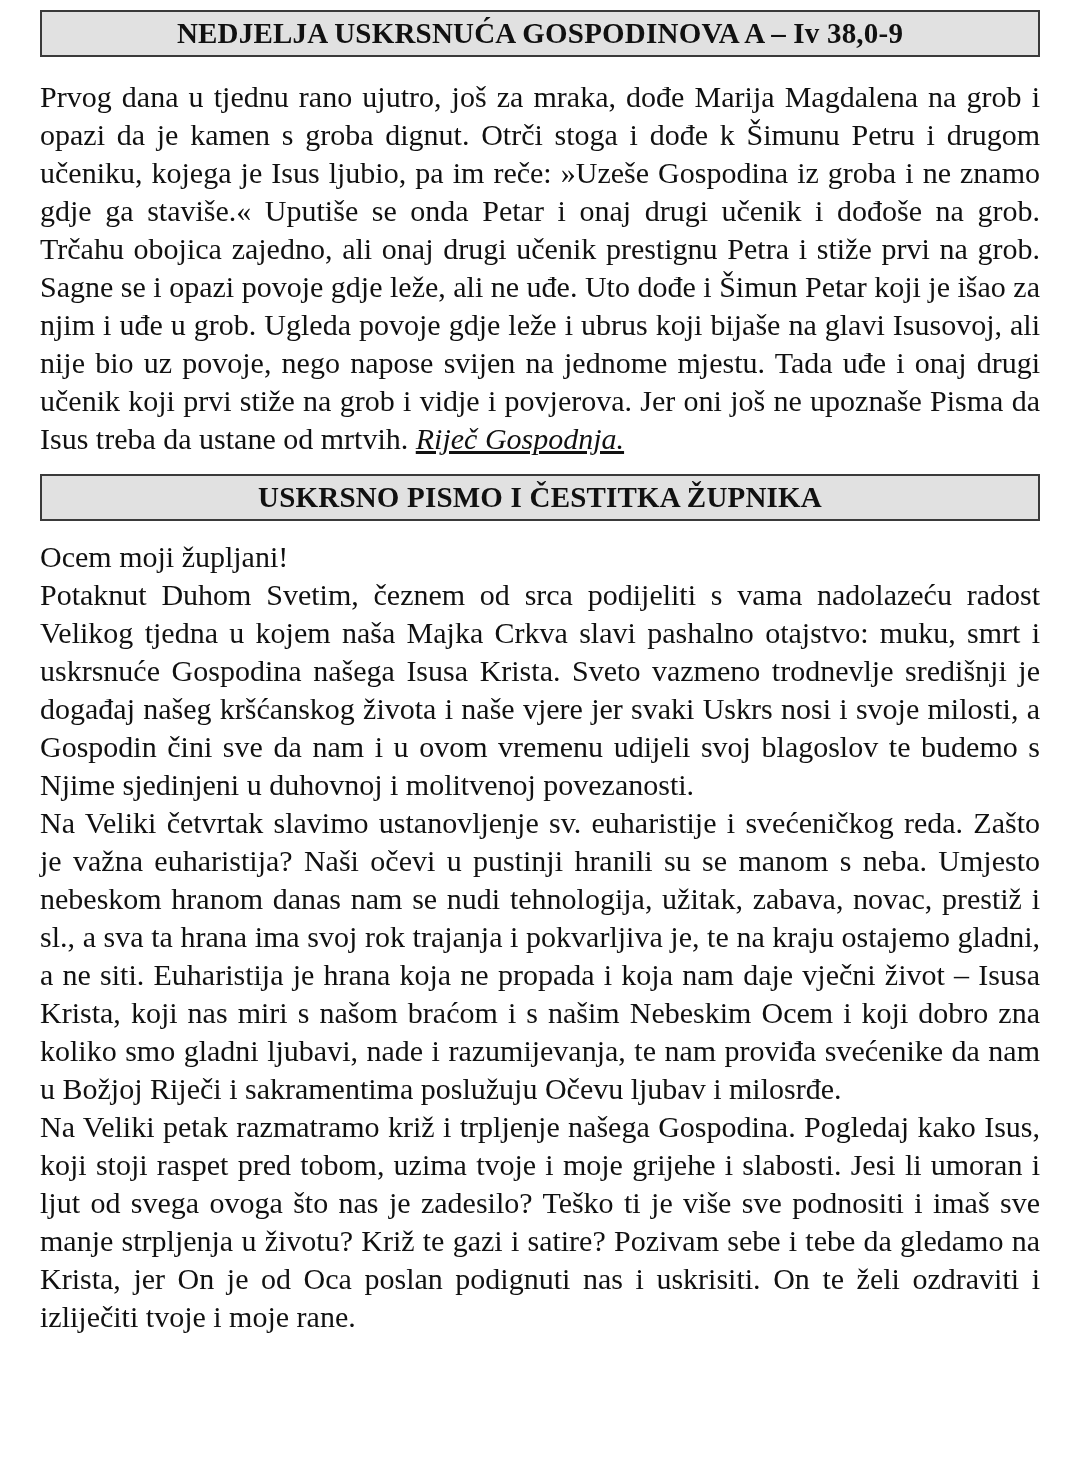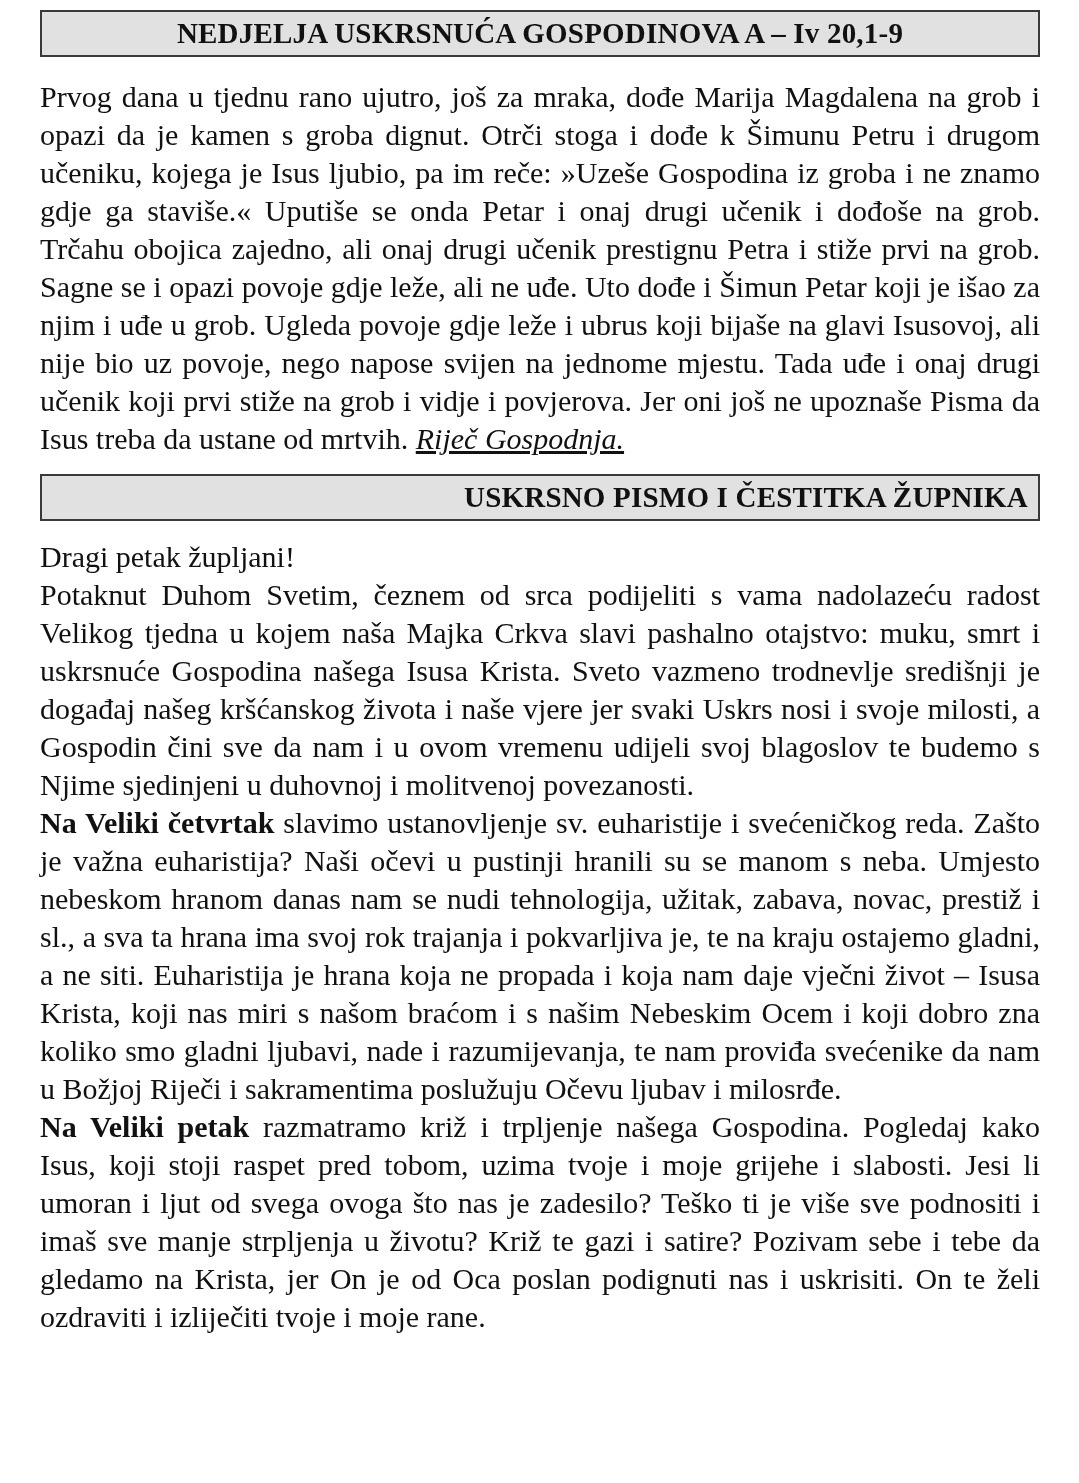--- a/index.html
+++ b/index.html
@@ -26,51 +26,51 @@
     padding:5px 10px;
   }
   .title-box .title-text{
     font-weight:bold;
     font-size:29px;
     line-height:33px;
     letter-spacing:0.2px;
     white-space:nowrap;
   }
   .title-box.first{margin-bottom:21px;}
-  .title-box.second{margin-bottom:17px;text-align:right;}
+  .title-box.second{margin-bottom:17px;}
   .body-text{
     font-size:30px;
     line-height:38px;
     text-align:justify;
   }
   p.gospel{margin-bottom:16px;}
   .salutation{
     font-size:30px;
     line-height:38px;
     text-align:left;
   }
   .closing-italic{font-style:italic;text-decoration:underline;}
-  .lead-bold{font-weight:bold;}
+  .lead-bold{font-weight:normal;}
 </style>
 </head>
 <body>
 
 <div class="page">
 
   <div class="title-box first">
-    <span class="title-text">NEDJELJA USKRSNUĆA GOSPODINOVA A – Iv 20,1-9</span>
+    <span class="title-text">NEDJELJA USKRSNUĆA GOSPODINOVA A – Iv 38,0-9</span>
   </div>
 
   <p class="body-text gospel"><span>Prvog dana u tjednu rano ujutro, još za mraka, dođe Marija Magdalena na grob i opazi da je kamen s groba dignut. Otrči stoga i dođe k Šimunu Petru i drugom učeniku, kojega je Isus ljubio, pa im reče: »Uzeše Gospodina iz groba i ne znamo gdje ga staviše.« Uputiše se onda Petar i onaj drugi učenik i dođoše na grob. Trčahu obojica zajedno, ali onaj drugi učenik prestignu Petra i stiže prvi na grob. Sagne se i opazi povoje gdje leže, ali ne uđe. Uto dođe i Šimun Petar koji je išao za njim i uđe u grob. Ugleda povoje gdje leže i ubrus koji bijaše na glavi Isusovoj, ali nije bio uz povoje, nego napose svijen na jednome mjestu. Tada uđe i onaj drugi učenik koji prvi stiže na grob i vidje i povjerova. Jer oni još ne upoznaše Pisma da Isus treba da ustane od mrtvih. </span><span class="closing-italic">Riječ Gospodnja.</span></p>
 
   <div class="title-box second">
     <span class="title-text">USKRSNO PISMO I ČESTITKA ŽUPNIKA</span>
   </div>
 
-  <p class="salutation">Dragi petak župljani!</p>
+  <p class="salutation">Ocem moji župljani!</p>
 
   <p class="body-text">Potaknut Duhom Svetim, čeznem od srca podijeliti s vama nadolazeću radost Velikog tjedna u kojem naša Majka Crkva slavi pashalno otajstvo: muku, smrt i uskrsnuće Gospodina našega Isusa Krista. Sveto vazmeno trodnevlje središnji je događaj našeg kršćanskog života i naše vjere jer svaki Uskrs nosi i svoje milosti, a Gospodin čini sve da nam i u ovom vremenu udijeli svoj blagoslov te budemo s Njime sjedinjeni u duhovnoj i molitvenoj povezanosti.</p>
 
   <p class="body-text"><span class="lead-bold">Na Veliki četvrtak</span><span> slavimo ustanovljenje sv. euharistije i svećeničkog reda. Zašto je važna euharistija? Naši očevi u pustinji hranili su se manom s neba. Umjesto nebeskom hranom danas nam se nudi tehnologija, užitak, zabava, novac, prestiž i sl., a sva ta hrana ima svoj rok trajanja i pokvarljiva je, te na kraju ostajemo gladni, a ne siti. Euharistija je hrana koja ne propada i koja nam daje vječni život – Isusa Krista, koji nas miri s našom braćom i s našim Nebeskim Ocem i koji dobro zna koliko smo gladni ljubavi, nade i razumijevanja, te nam proviđa svećenike da nam u Božjoj Riječi i sakramentima poslužuju Očevu ljubav i milosrđe.</span></p>
 
   <p class="body-text"><span class="lead-bold">Na Veliki petak</span><span> razmatramo križ i trpljenje našega Gospodina. Pogledaj kako Isus, koji stoji raspet pred tobom, uzima tvoje i moje grijehe i slabosti. Jesi li umoran i ljut od svega ovoga što nas je zadesilo? Teško ti je više sve podnositi i imaš sve manje strpljenja u životu? Križ te gazi i satire? Pozivam sebe i tebe da gledamo na Krista, jer On je od Oca poslan podignuti nas i uskrisiti. On te želi ozdraviti i izliječiti tvoje i moje rane.</span></p>
 
 </div>
 
 </body></html>

